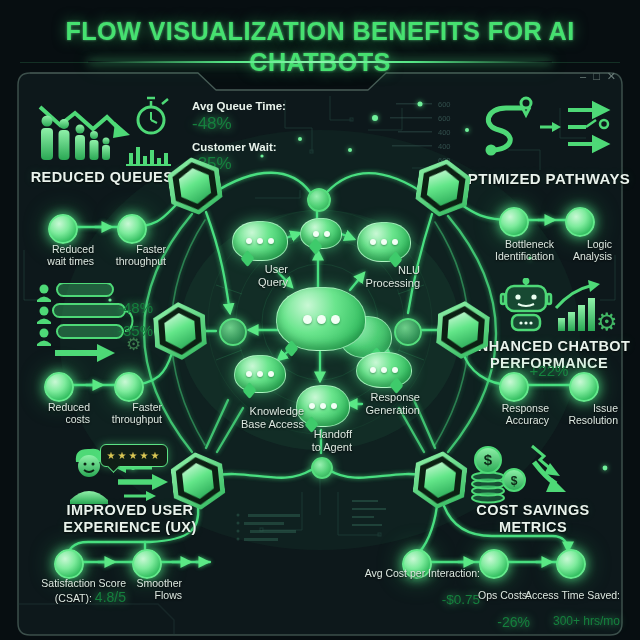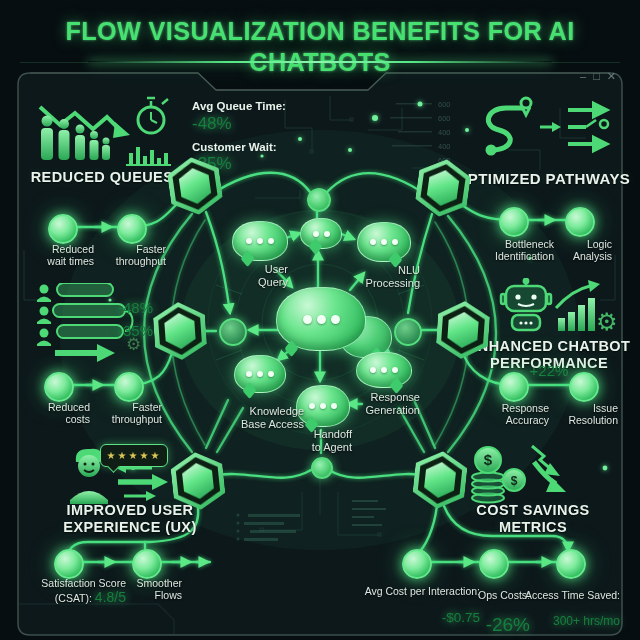--- a/index.html
+++ b/index.html
@@ -439,27 +439,27 @@
   <path d="M64,6 L76,16 L72,20 L84,30" fill="none" stroke="#4ed977" stroke-width="3"></path>
   <polygon points="82,23 92,36 76,34" fill="#4ed977"></polygon>
   <path d="M66,22 Q78,38 88,44" fill="none" stroke="#4ed977" stroke-width="5"></path>
   <polygon points="84,38 98,52 78,52" fill="#4ed977"></polygon>
 </svg>
 <div class="abs heading" style="left:458px;top:502px;width:150px;">COST SAVINGS
 METRICS</div>
 <div class="abs rnode" style="left:402px;top:549px;"></div>
 <div class="abs rnode" style="left:479px;top:549px;"></div>
 <div class="abs rnode" style="left:556px;top:549px;"></div>
-<div class="abs nlabel" style="left:350px;top:573px;width:130px;">
+<div class="abs nlabel" style="left:350px;top:555px;width:130px;">
   <span>Avg Cost per Interaction:</span><br>
   <span class="statval" style="font-size:13.5px;">-$0.75</span>
 </div>
 <div class="abs nlabel" style="left:458px;top:577px;width:66px;margin-left:6px;">
   <span>Ops Costs:</span><br>
-  <span class="statval" style="font-size:19px;">-26%</span>
+  <span class="statval" style="font-size:14px;">-26%</span>
 </div>
 <div class="abs nlabel" style="left:524px;top:577px;width:96px;">
   <span>Access Time Saved:</span><br>
   <span class="statval" style="font-size:12px;">300+ hrs/mo</span>
 </div>
 
 <div class="abs hex" style="left:169px;top:157px;transform:rotate(-8deg);">
     <div class="h1"></div>
     <div class="h2"></div>
     <div class="h3"></div>

